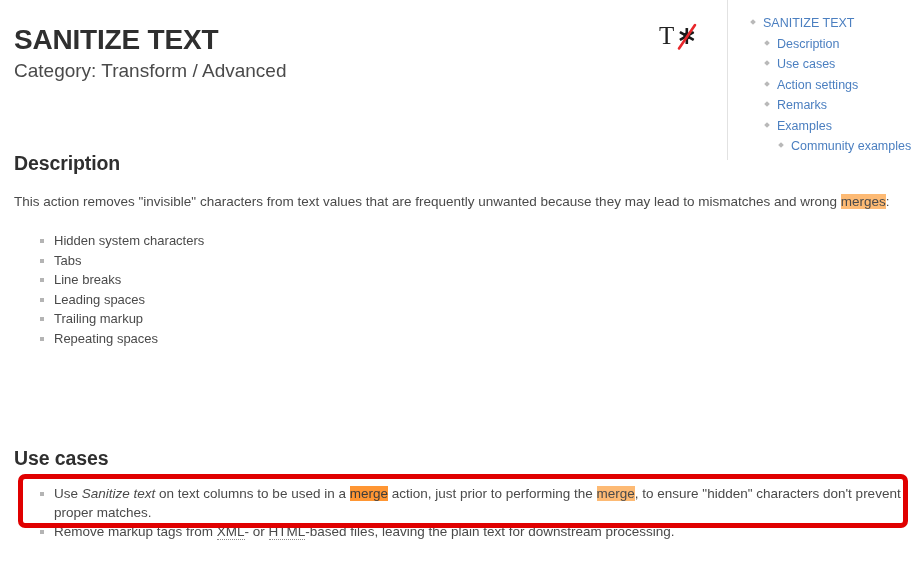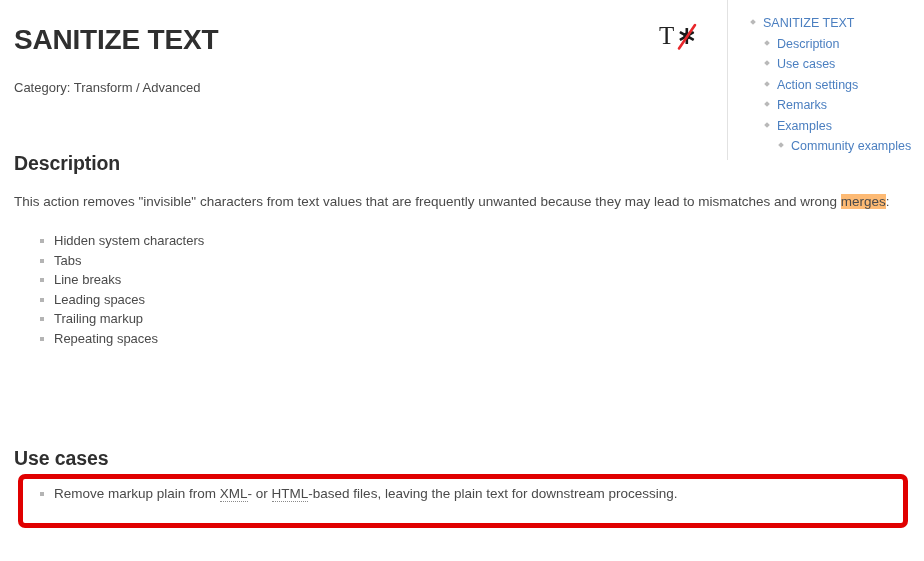--- a/index.html
+++ b/index.html
@@ -82,22 +82,22 @@
     margin: 0;
     font-size: 28px;
     line-height: 34px;
     font-weight: bold;
     color: #2f2f2f;
     letter-spacing: -0.2px;
   }
   .category {
     position: absolute;
     left: 14px;
-    top: 80px;
-    font-size: 13px;
+    top: 60px;
+    font-size: 19px;
     color: #4a4a4a;
   }
 
   
   .action-icon {
     position: absolute;
     left: 658px;
     top: 18px;
     width: 48px;
     height: 38px;
@@ -264,18 +264,19 @@
     <li>Line breaks</li>
     <li>Leading spaces</li>
     <li>Trailing markup</li>
     <li>Repeating spaces</li>
   </ul>
 
 
   <h2 class="section" id="h-usecases">Use cases</h2>
 
   <ul id="list-usecases">
-    <li class="single"><span>Remove markup plain from </span><span class="abbr">XML</span><span>- or </span><span class="abbr">HTML</span><span>-based files, leaving the plain text for downstream processing.</span></li>
+    <li class="wrapped"><span>Use </span><span class="it">Sanitize text</span><span> on text columns to be used in a </span><span class="hl-orange">merge</span><span> action, just prior to performing the </span><span class="hl-yellow">merge</span><span>, to ensure "hidden" characters don't prevent proper matches.</span></li>
+    <li class="single"><span>Remove markup tags from </span><span class="abbr">XML</span><span>- or </span><span class="abbr">HTML</span><span>-based files, leaving the plain text for downstream processing.</span></li>
   </ul>
 
   <div class="redbox"></div>
 
 </div>
 
 </body></html>

